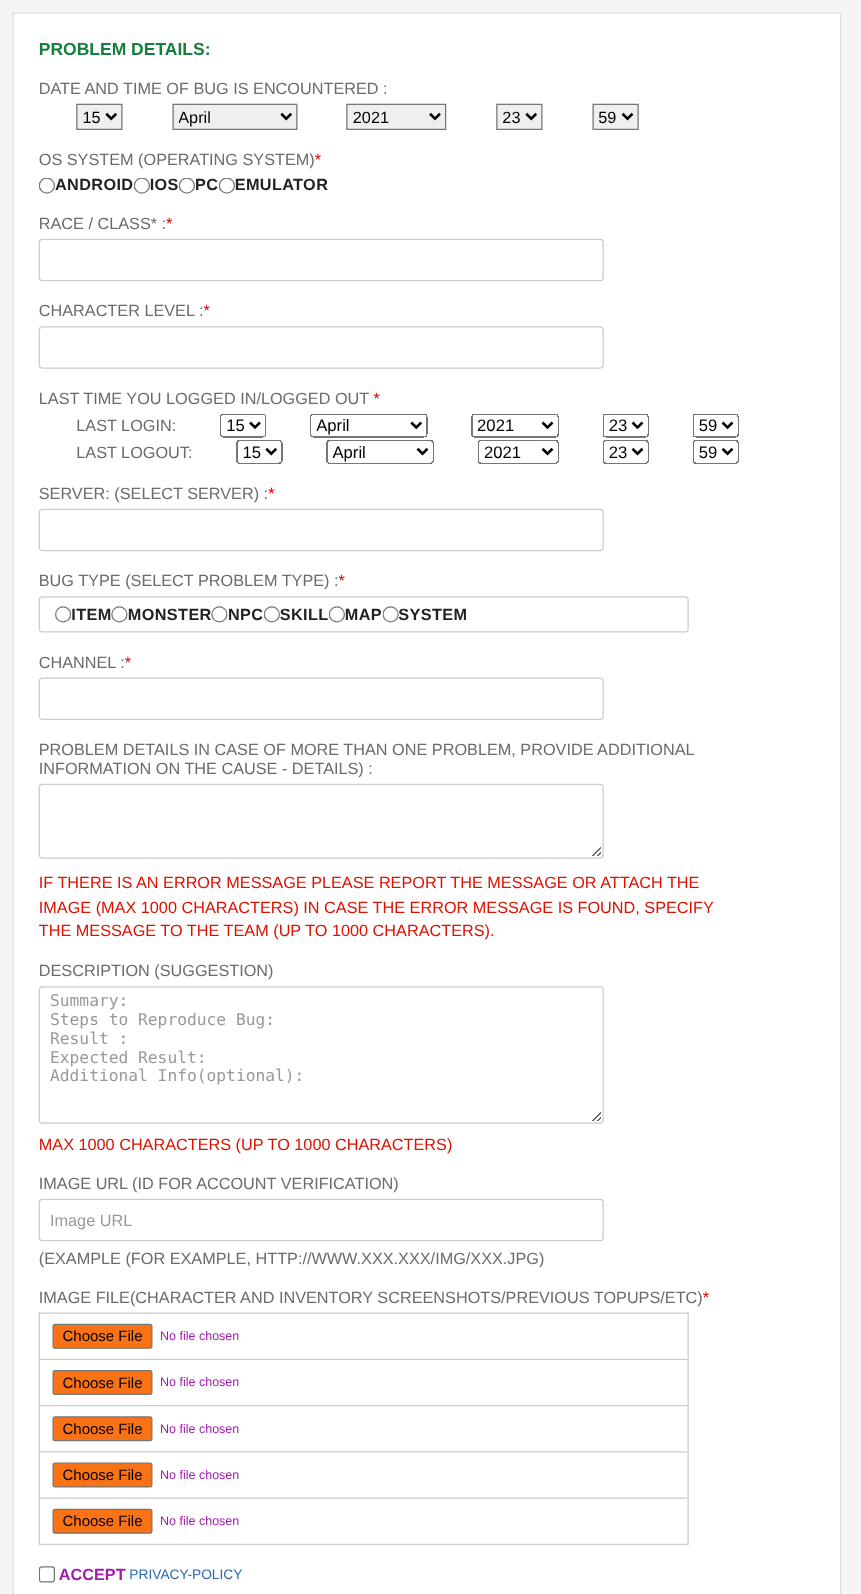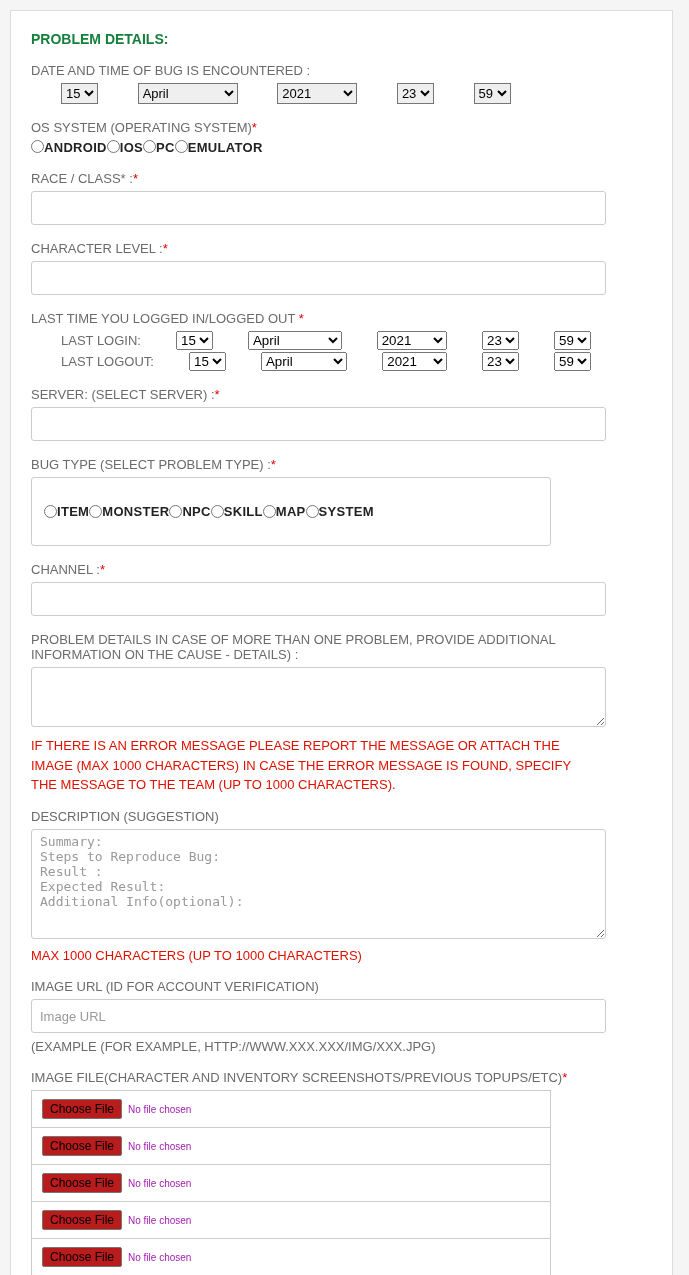--- a/index.html
+++ b/index.html
@@ -43,36 +43,36 @@
     padding: 1px 0;
     background: #efefef;
     border: 1px solid #767676;
   }
   select {
     font-family: Arial, sans-serif;
     margin-left: 30px;
   }
   .radio-row {
     display: flex;
-    align-items: flex-start;
+    align-items: flex-end;
     gap: 0;
   }
   .radio-row label {
     font-weight: bold;
     color: #222;
     font-size: 13px;
     margin-right: 0;
     letter-spacing: 0.3px;
   }
   .radio-row input[type=radio] {
     margin: 0 0 0 0;
     vertical-align: middle;
   }
   .textinput {
-    width: 575px;
+    width: 452px;
     height: 34px;
     border: 1px solid #ccc;
     border-radius: 3px;
     padding: 4px 8px;
     font-size: 13px;
     color: #333;
   }
   .textinput::placeholder { color: #999; }
   textarea.textinput {
     height: 60px;
@@ -85,21 +85,21 @@
     display: flex;
     align-items: center;
     gap: 5px;
     margin-bottom: 2px;
     font-size: 13px;
   }
   .login-row .tlabel { white-space: nowrap; margin-left: 30px; }
   .bordered-radio {
     border: 1px solid #ccc;
     border-radius: 3px;
-    padding: 26px 12px;
+    padding: 6px 12px;
     width: 520px;
     display: flex;
     align-items: center;
     gap: 0;
   }
   .bordered-radio label {
     font-weight: bold;
     color: #222;
     font-size: 13px;
     letter-spacing: 0.3px;
@@ -120,21 +120,21 @@
   .file-row {
     border-bottom: 1px solid #ccc;
     padding: 8px 10px;
     display: flex;
     align-items: center;
     gap: 6px;
   }
   .file-button {
     font-size: 12px;
     padding: 2px 7px;
-    background: #b91c1c;
+    background: #f97316;
     border: 1px solid #767676;
     border-radius: 2px;
     cursor: pointer;
     font-family: Arial, sans-serif;
   }
   .file-text {
     font-size: 10px;
     color: #a21caf;
   }
   .accept-row {

